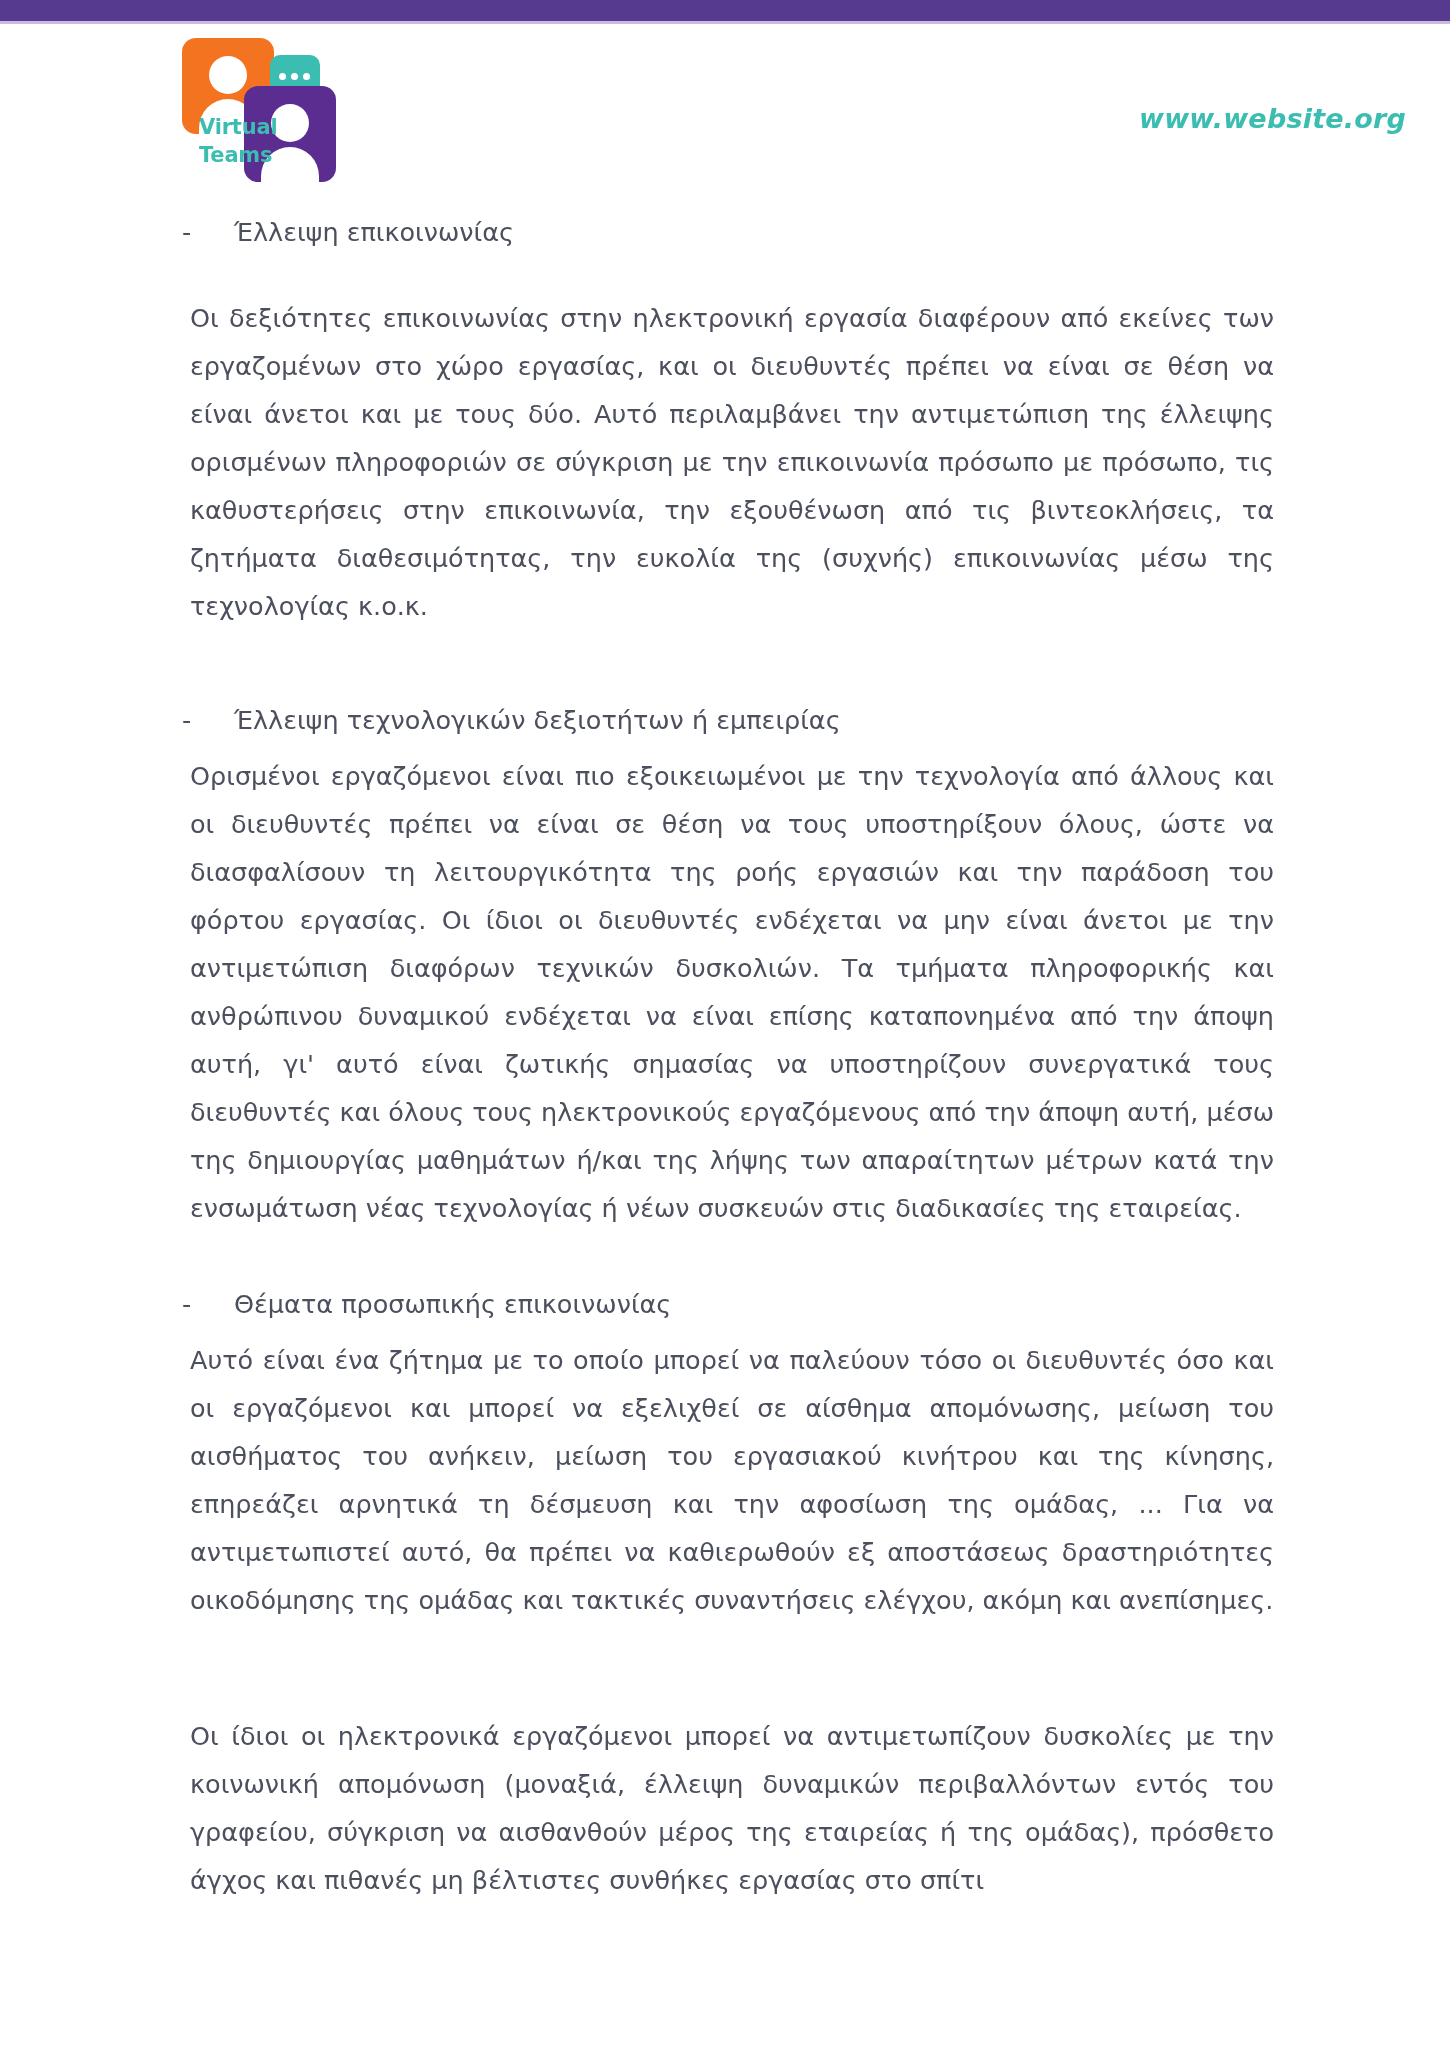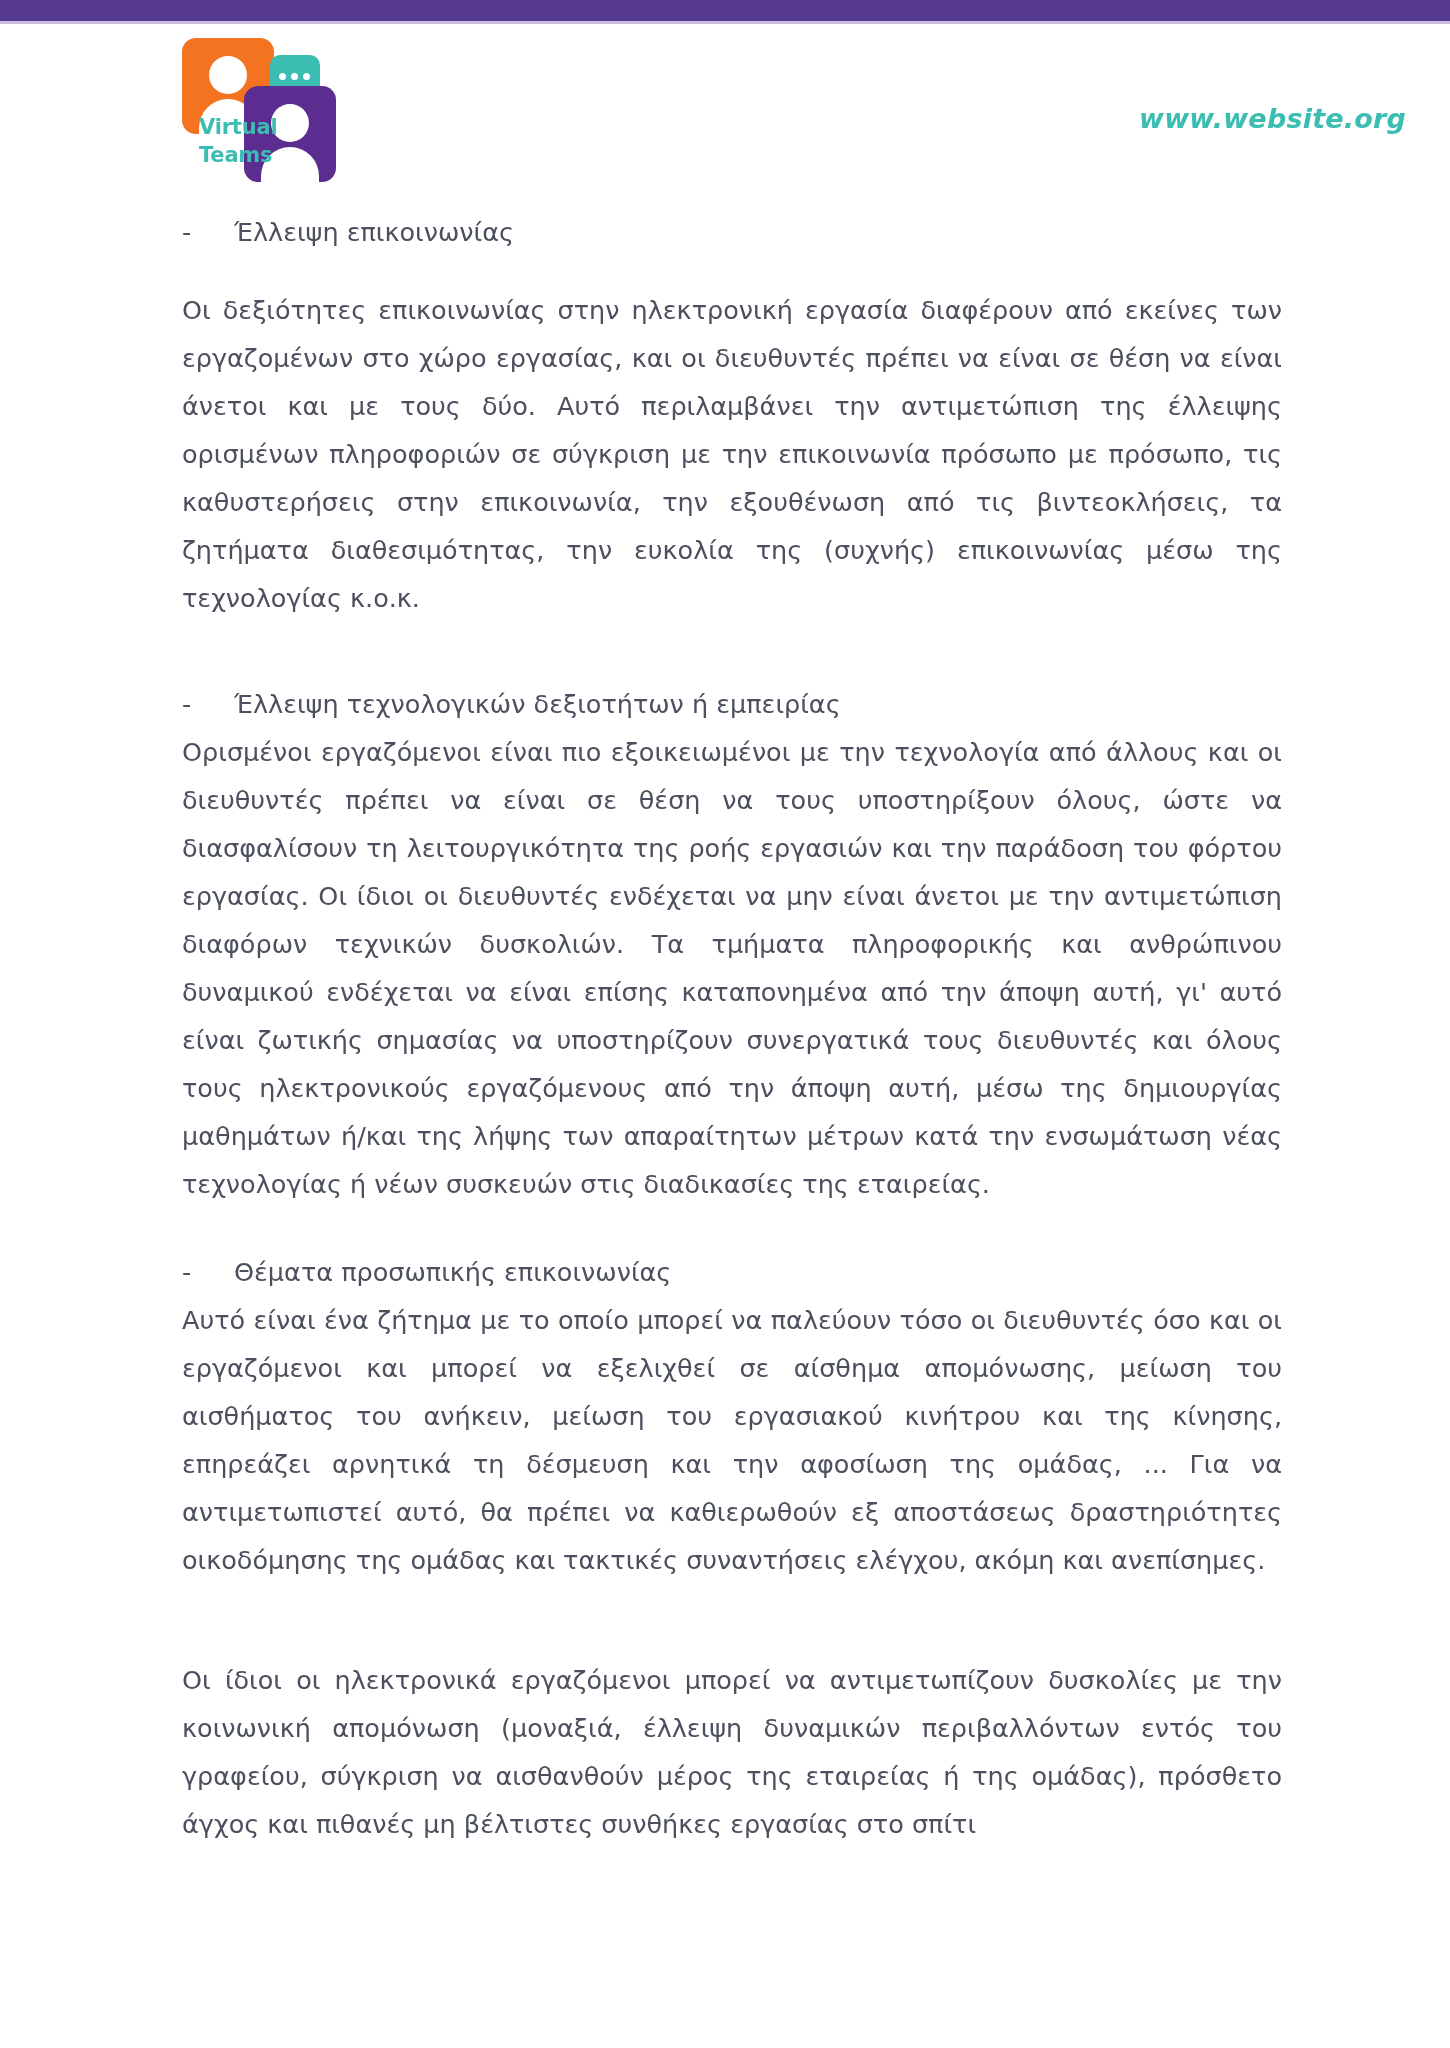--- a/index.html
+++ b/index.html
@@ -187,21 +187,21 @@
   .bullet-dash {
     width: 52px;
     flex: 0 0 52px;
     color: #4b4f5e;
   }
   .bullet-text {
     flex: 1 1 auto;
   }
 
   p.para {
-    margin: 0;
+    margin: 8px;
     text-align: justify;
     text-justify: inter-word;
   }
 
   .gap-lg { height: 58px; }
   .gap-md { height: 40px; }
   .gap-sm { height: 18px; }
   .gap-xl { height: 72px; }
 </style>
 </head>

